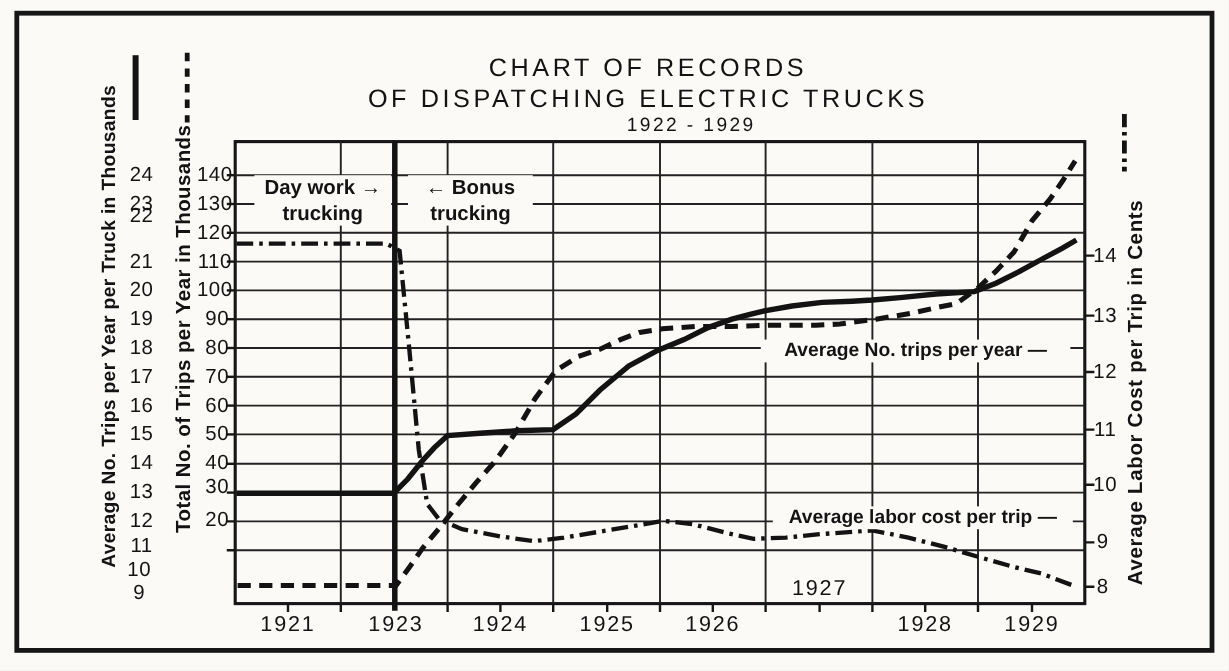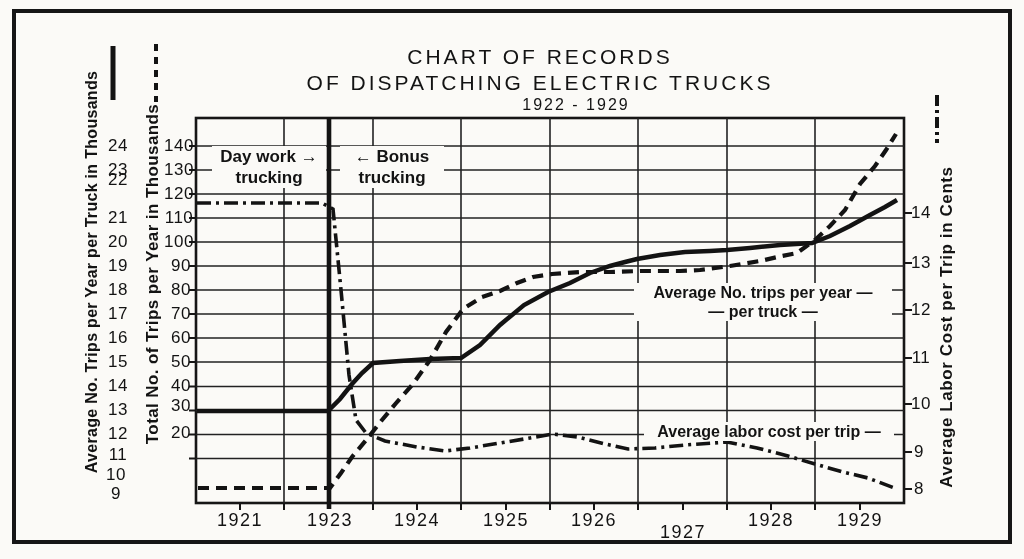--- a/index.html
+++ b/index.html
@@ -169,39 +169,38 @@
   <div class="lbl tick" style="left:921px;top:358px">11</div>
   <div class="lbl tick" style="left:921px;top:404px">10</div>
   <div class="lbl tick" style="left:919px;top:452px">9</div>
   <div class="lbl tick" style="left:919px;top:489px">8</div>
 
   <div class="lbl year" style="left:240px;top:520px">1921</div>
   <div class="lbl year" style="left:330px;top:520px">1923</div>
   <div class="lbl year" style="left:417px;top:520px">1924</div>
   <div class="lbl year" style="left:506px;top:520px">1925</div>
   <div class="lbl year" style="left:594px;top:520px">1926</div>
-  <div class="lbl year" style="left:683px;top:532px">1927</div>
+  <div class="lbl year" style="left:683px;top:490px">1927</div>
   <div class="lbl year" style="left:771px;top:520px">1928</div>
   <div class="lbl year" style="left:860px;top:520px">1929</div>
 
   <div class="ann" style="left:212px;top:146px;width:114px">
     <span class="l1">Day work →</span>
     <span class="l2">trucking</span>
   </div>
 
   <div class="ann" style="left:340px;top:146px;width:104px">
     <span class="l1">← Bonus</span>
     <span class="l2">trucking</span>
   </div>
 
   <div class="ann" style="left:210px;top:376px;width:110px">
   </div>
 
   <div class="ann ann-small" style="left:634px;top:283px;width:258px">
     <span class="l1">Average No. trips per year —</span>
-    <span class="l2">— per truck —</span>
   </div>
 
   <div class="ann ann-small" style="left:644px;top:422px;width:250px">
     <span class="l1">Average labor cost per trip —</span>
   </div>
 
 </div>
 
 </body></html>

